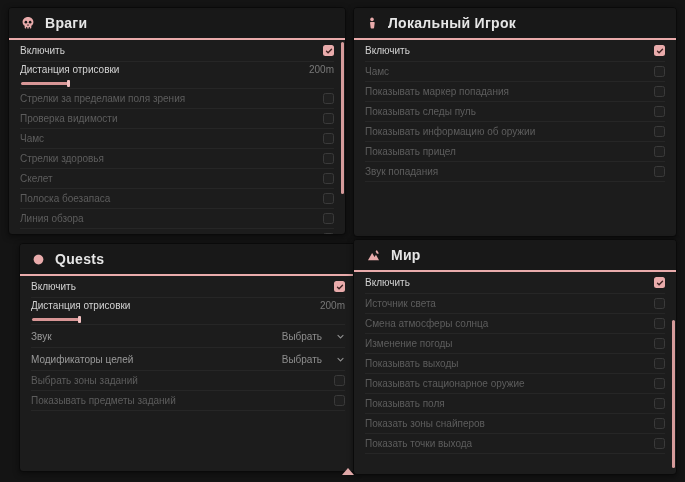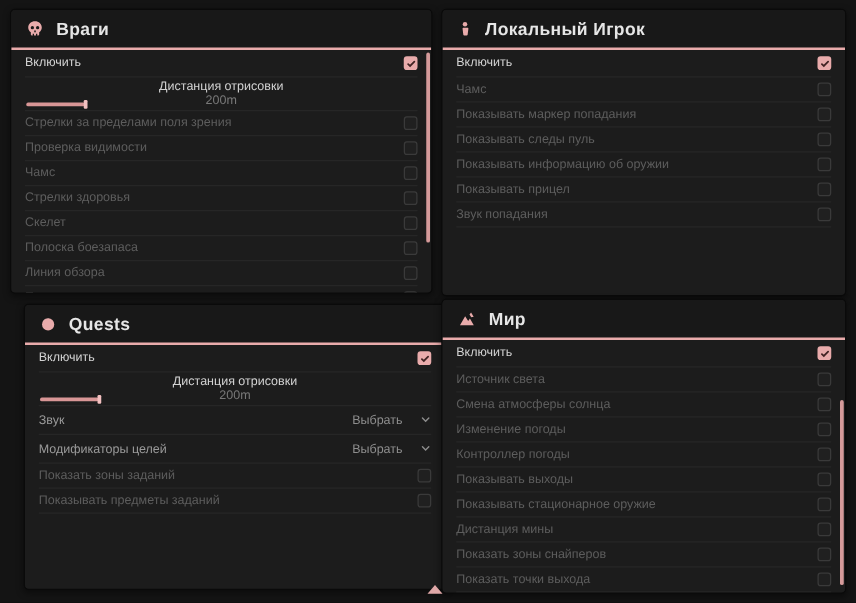--- a/index.html
+++ b/index.html
@@ -39,21 +39,21 @@
   .cb{
     width:11px;height:11px;border-radius:2.5px;box-sizing:border-box;
     border:1px solid #3a3a3a;background:#202020;flex:0 0 auto;
     display:flex;align-items:center;justify-content:center;
   }
   .cb.checked{border:none;background:#e9abab;}
   .sliderrow{
     display:block;height:27px;border-bottom:1px solid #262626;cursor:pointer;
     padding-top:2px;box-sizing:border-box;
   }
-  .sl-line{display:flex;justify-content:space-between;align-items:center;height:15px;flex-direction:column;}
+  .sl-line{display:flex;justify-content:space-between;height:15px;}
   .sl-track{position:relative;height:8px;margin-top:1px;}
   .sl-fill{position:absolute;left:1px;top:2px;height:3px;background:#d89696;border-radius:2px;}
   .sl-handle{position:absolute;top:0;width:3px;height:7px;background:#f2c0c0;border-radius:1px;}
   .sel{display:flex;align-items:center;gap:14px;}
   .sel .val{color:#8d8d8d;}
   .scrollbar{position:absolute;width:3px;right:1px;background:#d59a9a;border-radius:2px;}
   .sb-a{top:34px;height:152px;}
   .sb-b{top:80px;height:148px;}
   .resize-tri{
     position:absolute;left:342px;top:468px;width:0;height:0;
@@ -220,21 +220,21 @@
         <div class="row selrow">
           <span class="lbl mid">Модификаторы целей</span>
           <div class="sel">
             <span class="val">Выбрать</span>
             <span><svg width="9" height="9" viewBox="0 0 16 16">
                 <path d="M3.5 6l4.5 4.5L12.5 6" fill="none" stroke="#8d8d8d" stroke-width="2" stroke-linecap="round"></path>
               </svg></span>
           </div>
         </div>
         <div class="row">
-          <span class="lbl">Показать зоны заданий</span>
+          <span class="lbl">Выбрать зоны заданий</span>
           <div class="cb"></div>
         </div>
         <div class="row">
           <span class="lbl">Показывать предметы заданий</span>
           <div class="cb"></div>
         </div>
       </div>
   </section>
 
   <section class="panel p3">
@@ -262,33 +262,29 @@
         </div>
         <div class="row">
           <span class="lbl">Смена атмосферы солнца</span>
           <div class="cb"></div>
         </div>
         <div class="row">
           <span class="lbl">Изменение погоды</span>
           <div class="cb"></div>
         </div>
         <div class="row">
-          <span class="lbl">Контроллер погоды</span>
-          <div class="cb"></div>
-        </div>
-        <div class="row">
           <span class="lbl">Показывать выходы</span>
           <div class="cb"></div>
         </div>
         <div class="row">
           <span class="lbl">Показывать стационарное оружие</span>
           <div class="cb"></div>
         </div>
         <div class="row">
-          <span class="lbl">Дистанция мины</span>
+          <span class="lbl">Показывать поля</span>
           <div class="cb"></div>
         </div>
         <div class="row">
           <span class="lbl">Показать зоны снайперов</span>
           <div class="cb"></div>
         </div>
         <div class="row">
           <span class="lbl">Показать точки выхода</span>
           <div class="cb"></div>
         </div>

